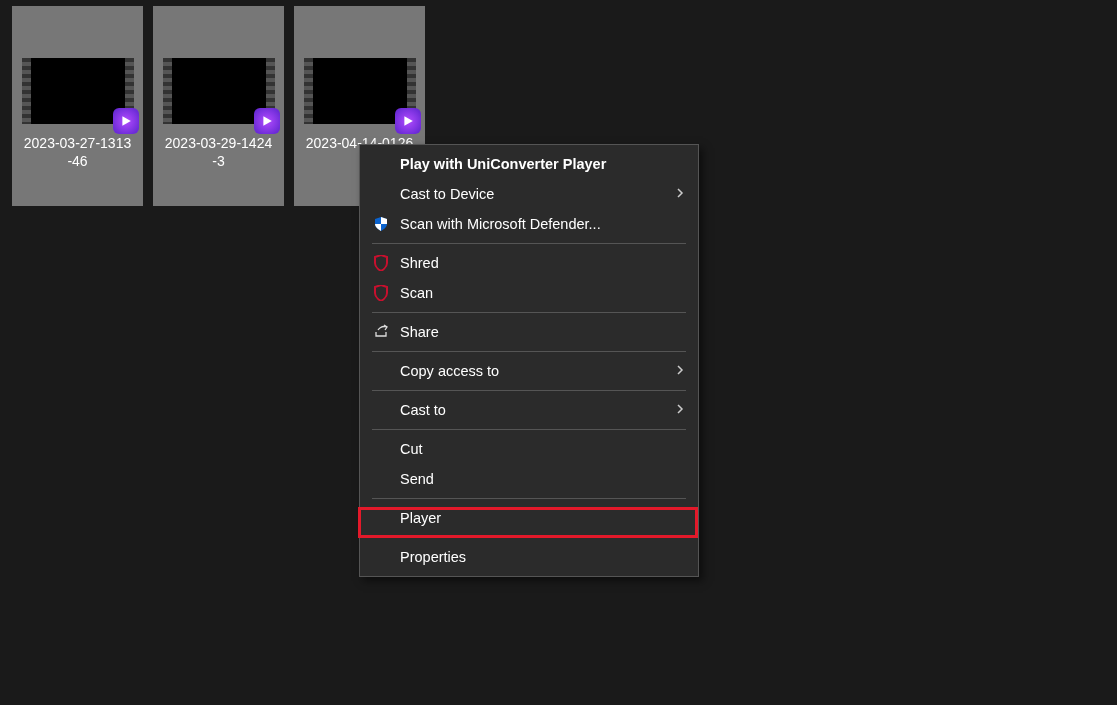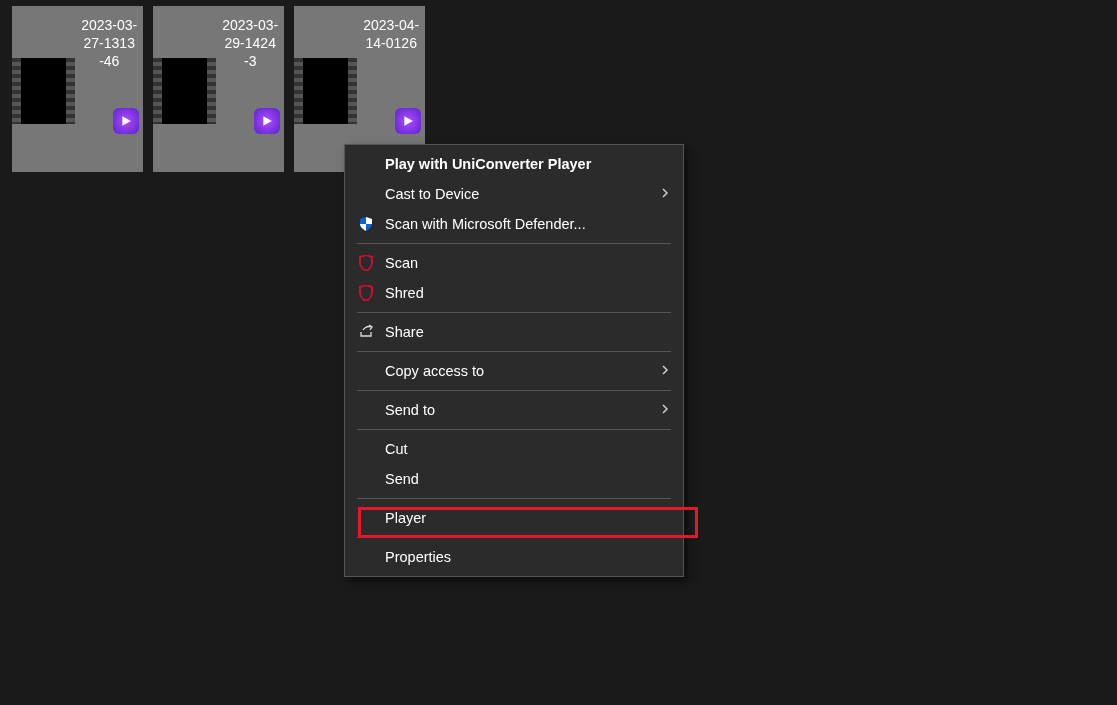--- a/index.html
+++ b/index.html
@@ -11,25 +11,25 @@
       position: relative;
       overflow: hidden;
     }
     .file-grid {
       display: flex;
       gap: 10px;
       padding: 6px 12px;
     }
     .file-item {
       width: 131px;
-      height: 166px;
+      height: 200px;
       background: #777;
       display: flex;
-      flex-direction: row;
-      align-items: flex-start;
+      flex-direction: column;
+      align-items: center;
       position: relative;
     }
     .film-thumb {
       margin-top: 52px;
       width: 112px;
       height: 66px;
       background: #000;
       border-left: 9px solid #555;
       border-right: 9px solid #555;
       box-sizing: border-box;
@@ -66,21 +66,21 @@
       font-size: 14px;
       text-align: center;
       line-height: 1.3;
       margin-top: 10px;
       width: 100%;
       padding: 0 4px;
       white-space: pre-line;
     }
     .context-menu {
       position: absolute;
-      left: 344px;
+      left: 359px;
       top: 144px;
       width: 340px;
       background: #2b2b2b;
       border: 1px solid #555;
       box-shadow: 4px 4px 8px rgba(0,0,0,0.5);
       padding: 4px 0;
     }
     .menu-item {
       height: 30px;
       display: flex;
@@ -177,29 +177,29 @@
     </span>
     <span>Scan with Microsoft Defender...</span>
   </div>
   <div class="menu-sep"></div>
   <div class="menu-item">
     <span class="menu-icon">
       <svg width="14" height="16" viewBox="0 0 14 16">
           <path d="M7 0 L13 2 V8 C13 13 7 16 7 16 C7 16 1 13 1 8 V2 Z" fill="none" stroke="#c8102e" stroke-width="2"></path>
         </svg>
     </span>
-    <span>Scan</span>
+    <span>Shred</span>
   </div>
   <div class="menu-item">
     <span class="menu-icon">
       <svg width="14" height="16" viewBox="0 0 14 16">
           <path d="M7 0 L13 2 V8 C13 13 7 16 7 16 C7 16 1 13 1 8 V2 Z" fill="none" stroke="#c8102e" stroke-width="2"></path>
         </svg>
     </span>
-    <span>Shred</span>
+    <span>Scan</span>
   </div>
   <div class="menu-sep"></div>
   <div class="menu-item">
     <span class="menu-icon">
       <svg width="16" height="16" viewBox="0 0 16 16" fill="none" stroke="#ddd" stroke-width="1.3">
         <path d="M3 8 v4 h10 v-4"></path>
         <path d="M5 6 C5 6 8 1 14 3"></path>
         <polyline points="11,1 14,3 12,6"></polyline>
       </svg>
     </span>
@@ -209,21 +209,21 @@
   <div class="menu-item">
     <span>Copy access to</span>
     <span class="menu-arrow">
       <svg width="8" height="12" viewBox="0 0 8 12">
           <polyline points="2,2 6,6 2,10" fill="none" stroke="#ccc" stroke-width="1.5"></polyline>
         </svg>
     </span>
   </div>
   <div class="menu-sep"></div>
   <div class="menu-item">
-    <span>Send to</span>
+    <span>Cast to</span>
     <span class="menu-arrow">
       <svg width="8" height="12" viewBox="0 0 8 12">
           <polyline points="2,2 6,6 2,10" fill="none" stroke="#ccc" stroke-width="1.5"></polyline>
         </svg>
     </span>
   </div>
   <div class="menu-sep"></div>
   <div class="menu-item">
     <span>Cut</span>
   </div>

